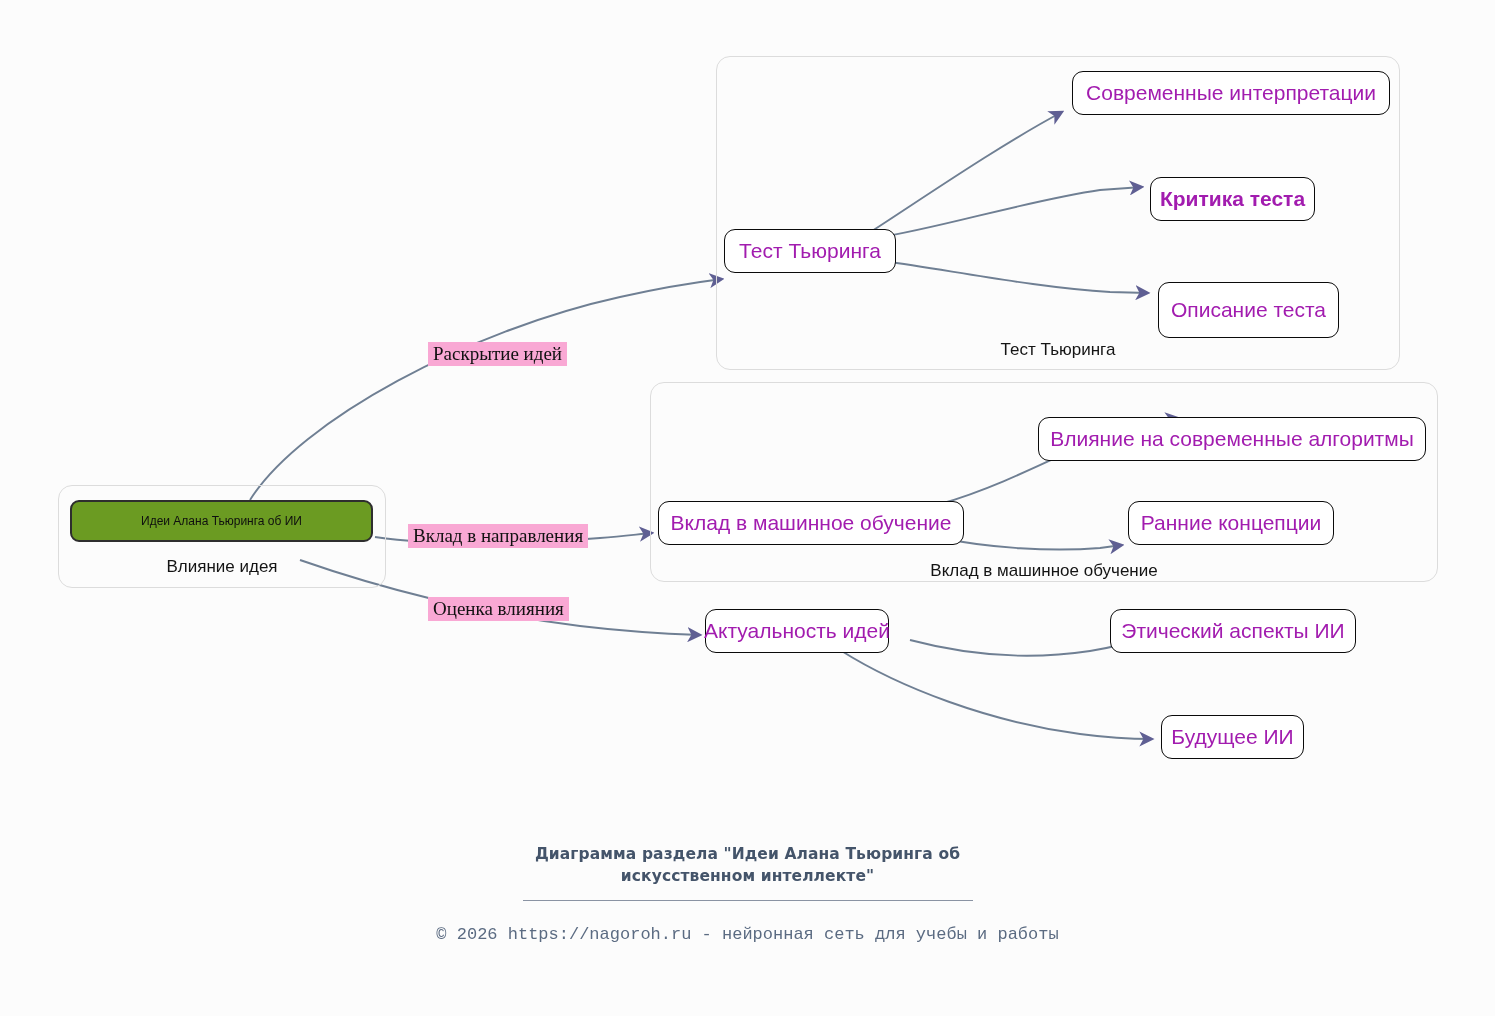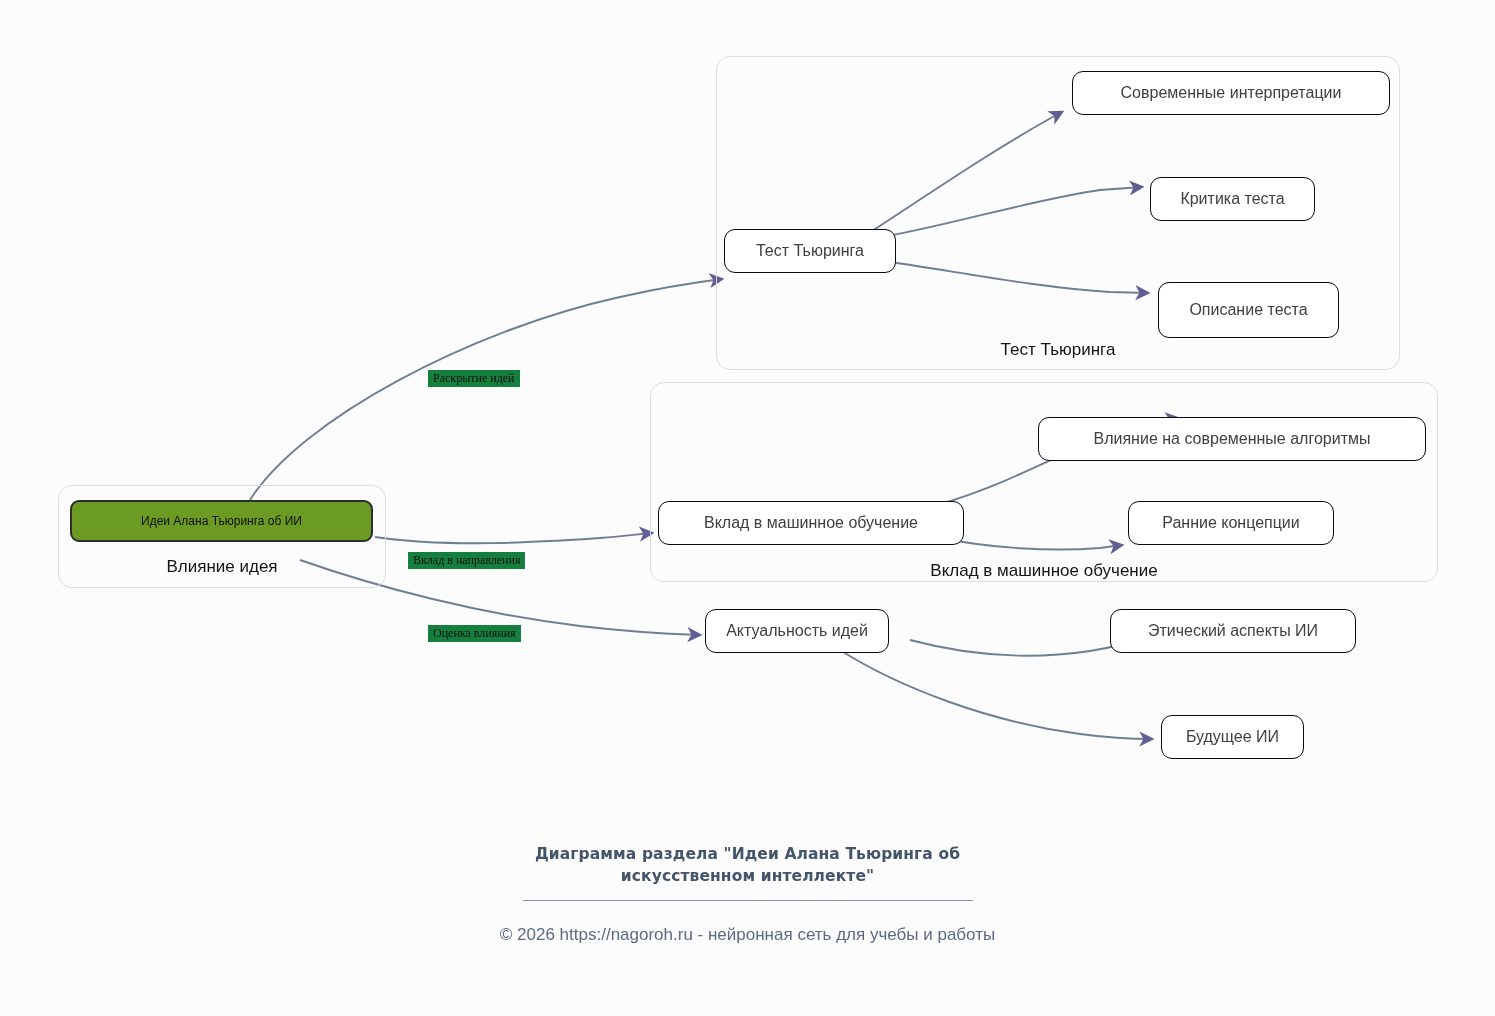--- a/index.html
+++ b/index.html
@@ -55,44 +55,43 @@
   
   .node {
     position: absolute;
     box-sizing: border-box;
     display: flex;
     align-items: center;
     justify-content: center;
     background: #ffffff;
     border: 1.7px solid #0a0a0a;
     border-radius: 11px;
-    font-size: 16px;
-    color: #404040;
+    font-size: 21px;
+    color: #a21caf;
     white-space: nowrap;
     padding: 0 14px;
     font-family: "Liberation Sans", "DejaVu Sans", sans-serif;
   }
   .node.root {
     background: #6b9b22;
     border: 2px solid #2e2e2e;
     border-radius: 9px;
     color: #0f0f0f;
     font-size: 12px;
   }
 
   
   .edge-label {
     position: absolute;
     font-family: "Liberation Serif", "DejaVu Serif", serif;
-    font-size: 12px;
+    font-size: 19px;
     color: #111111;
-    background: #15803d;
+    background: #f9a8d4;
     padding: 1px 5px;
     white-space: nowrap;
-    margin-top: 28px;
   }
 
   
   .footer {
     position: absolute;
     left: 0;
     right: 0;
     text-align: center;
   }
   .footer-title {
@@ -106,21 +105,21 @@
     margin: 0 auto;
   }
   .footer-rule {
     width: 450px;
     height: 0;
     margin: 12px auto 0 auto;
     border-bottom: 1.4px solid #8a93a3;
   }
   .footer-copy {
     margin-top: 24px;
-    font-family: Liberation Sans, sans-serif;
+    font-family: Liberation Mono, monospace;
     font-size: 17px;
     color: #5b6b82;
   }
 </style>
 </head>
 <body>
 
 <div id="diagram-canvas">
 
   <svg id="edge-layer" viewBox="0 0 1495 1016" width="1495" height="1016" xmlns="http://www.w3.org/2000/svg">
@@ -161,21 +160,21 @@
   <div class="node root" style="left:70px; top:500px; width:303px; height:42px;">Идеи Алана Тьюринга об ИИ</div>
 
   <div class="subgraph" style="left:716px; top:56px; width:684px; height:314px;">
   </div>
   <div class="subgraph-label" style="left:716px; top:340px; width:684px;">Тест Тьюринга</div>
 
   <div class="node" style="left:724px; top:229px; width:172px; height:44px;">Тест Тьюринга</div>
 
   <div class="node" style="left:1072px; top:71px; width:318px; height:44px;">Современные интерпретации</div>
 
-  <div class="node" style="left:1150px; top:177px; width:165px; height:44px;">Критика теста</div>
+  <div class="node" style="left:1150px; top:177px; width:165px; height:44px;font-weight:bold;">Критика теста</div>
 
   <div class="node" style="left:1142px; top:282px; width:181px; height:56px;margin-left:16px;">Описание теста</div>
 
   <div class="subgraph" style="left:650px; top:382px; width:788px; height:200px;">
   </div>
   <div class="subgraph-label" style="left:650px; top:561px; width:788px;">Вклад в машинное обучение</div>
 
   <div class="node" style="left:658px; top:501px; width:306px; height:44px;">Вклад в машинное обучение</div>
 
   <div class="node" style="left:1038px; top:396px; width:388px; height:44px;margin-top:21px;">Влияние на современные алгоритмы</div>

